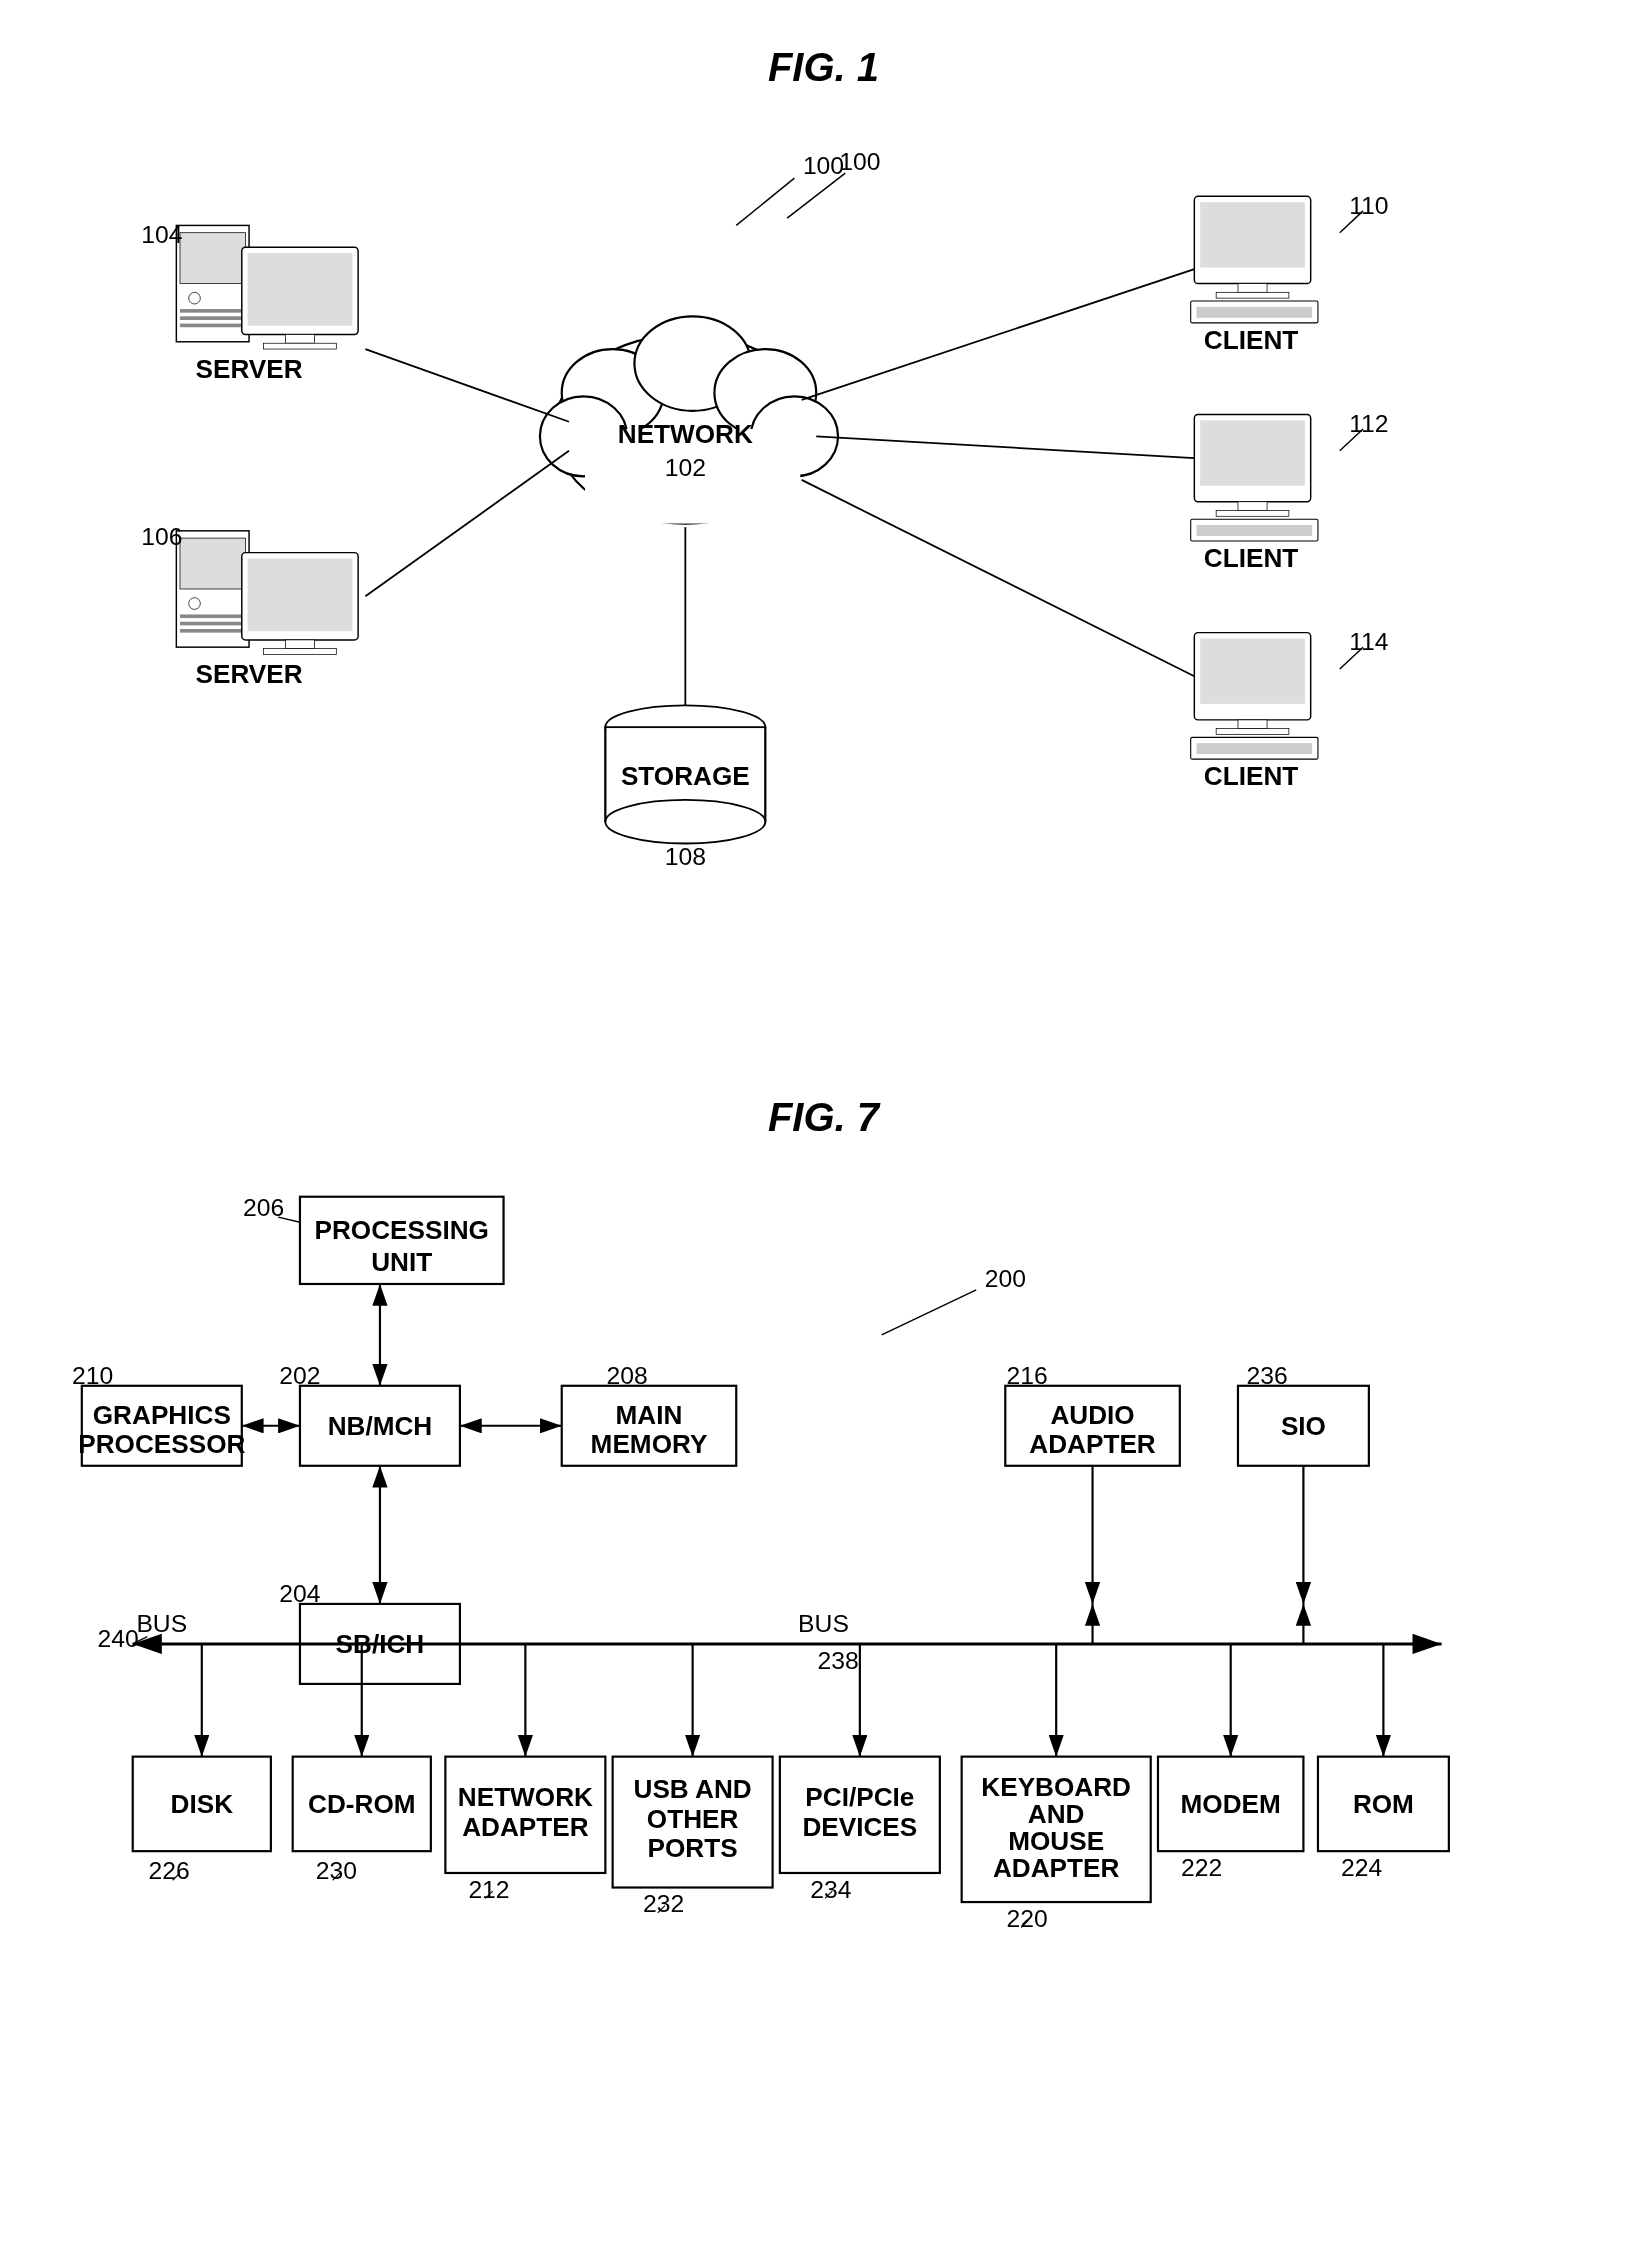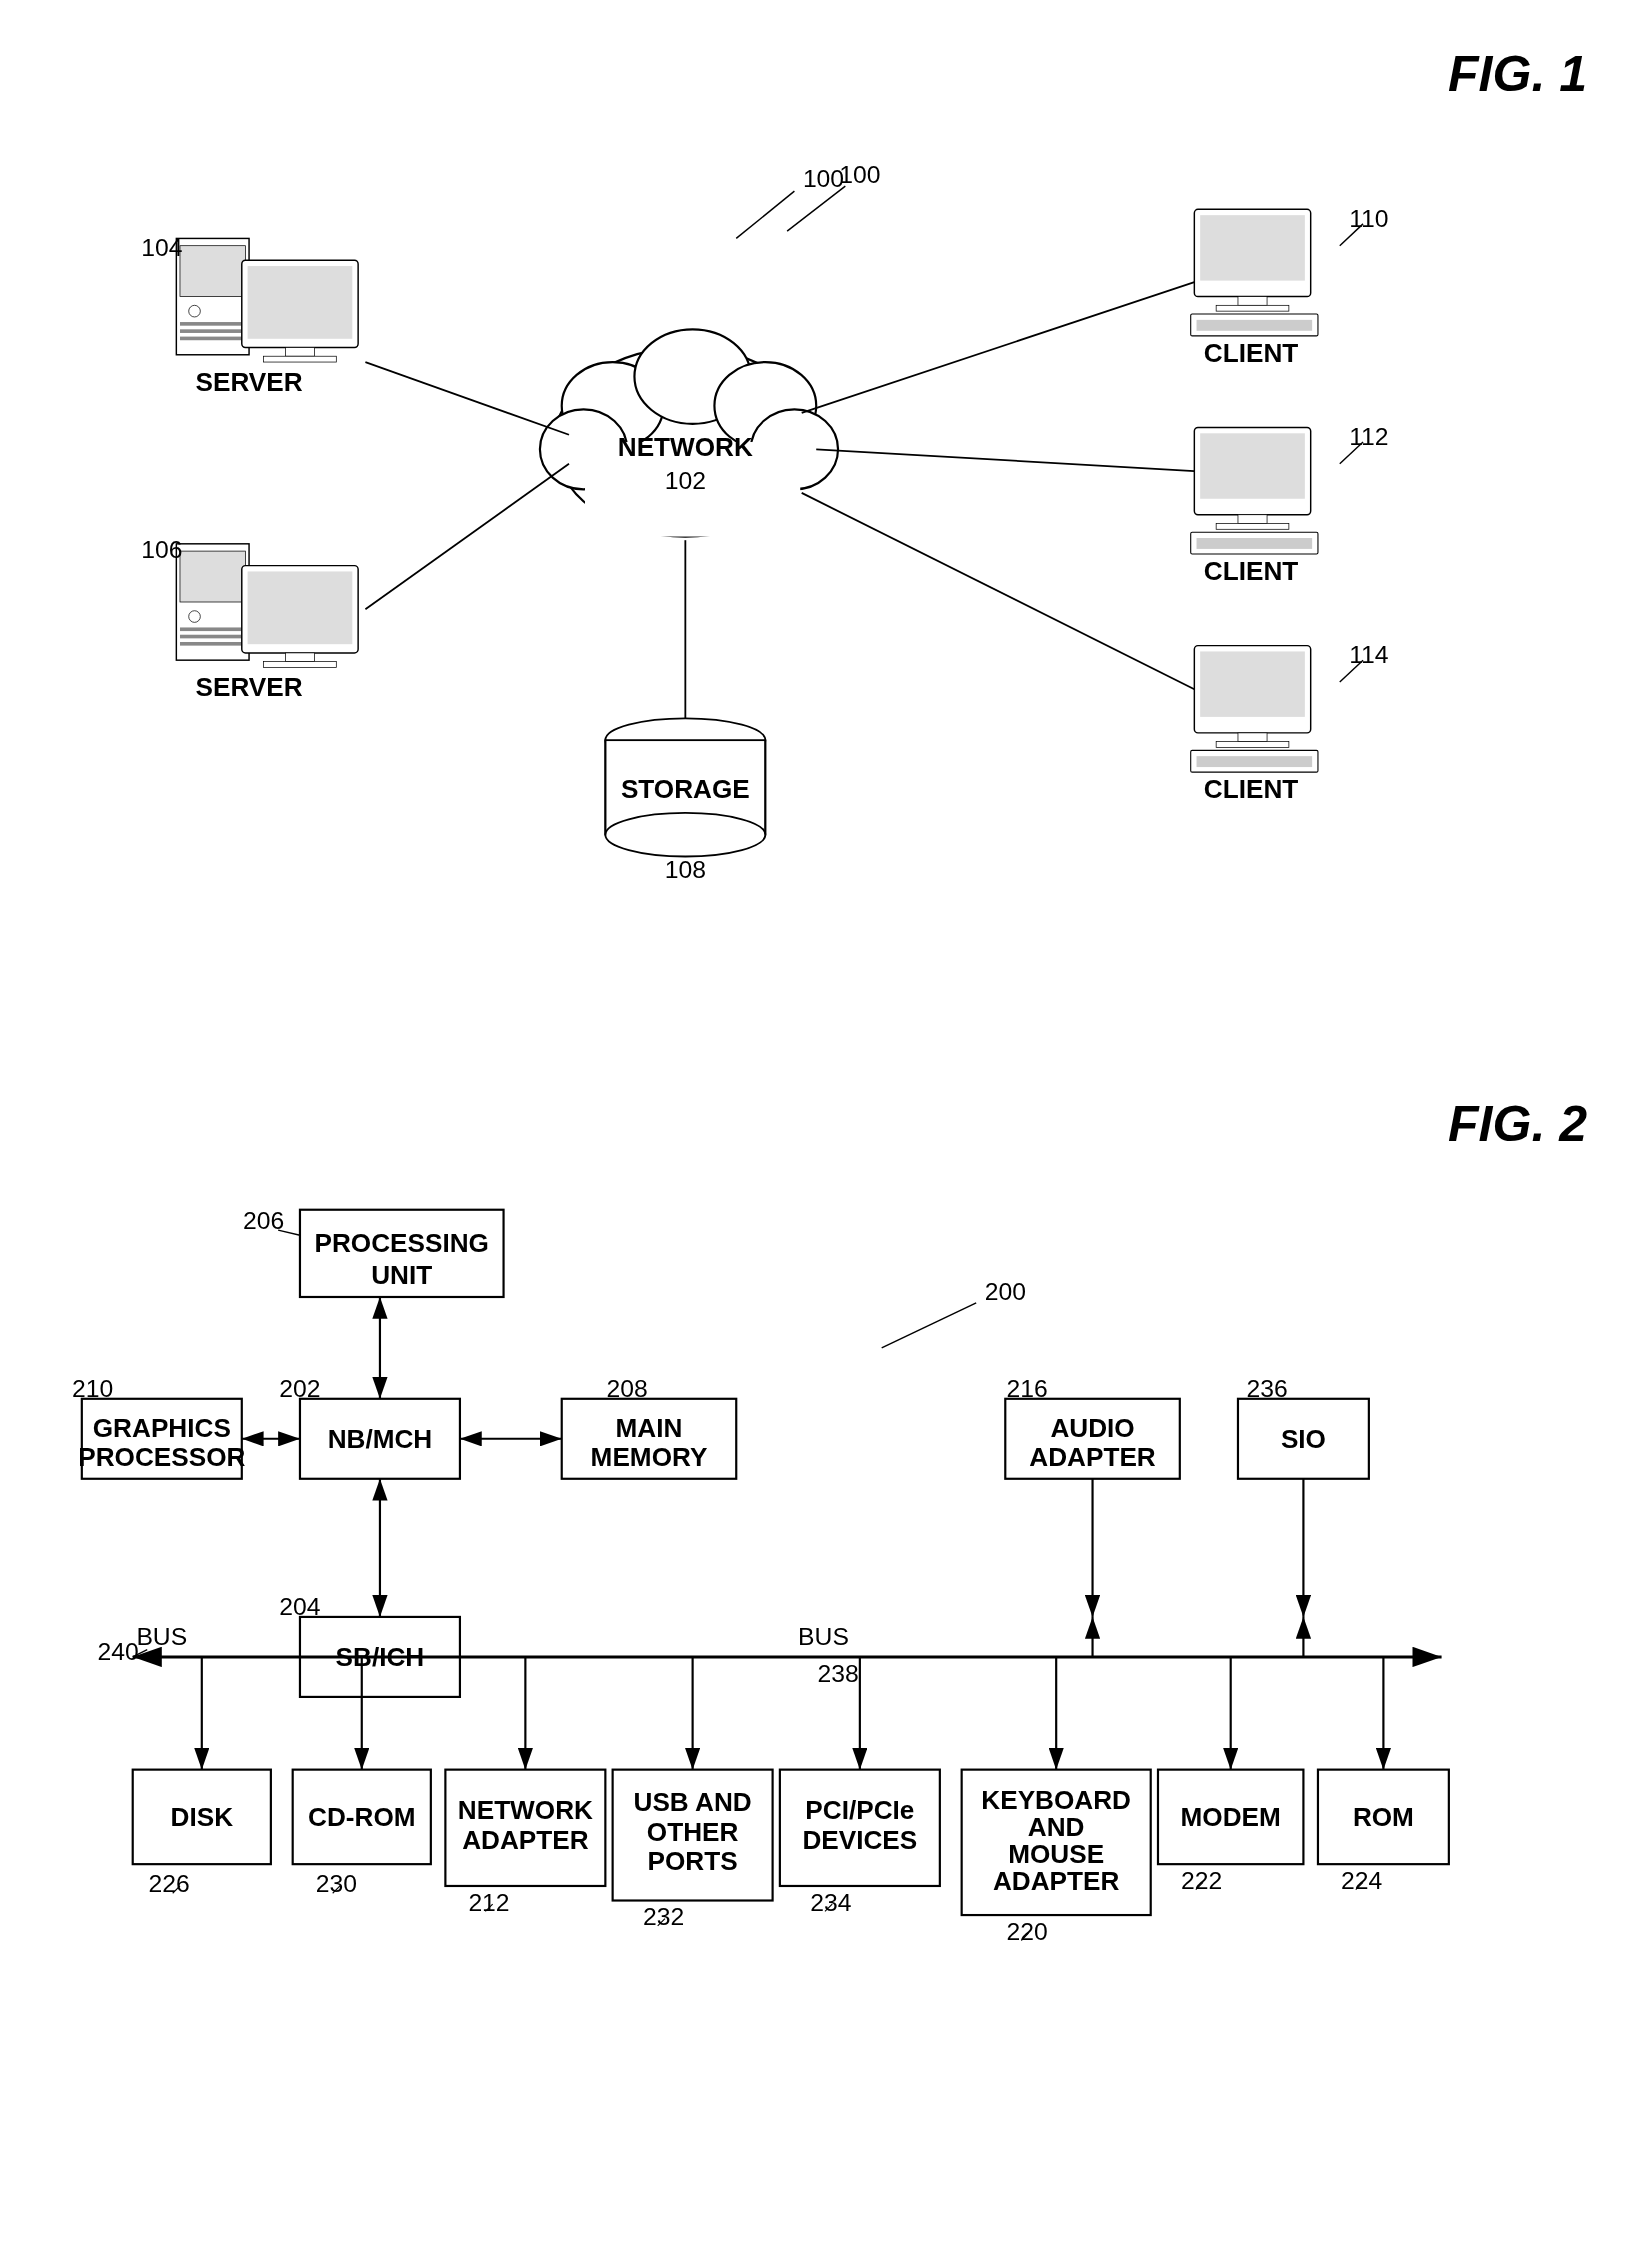--- a/index.html
+++ b/index.html
@@ -23,23 +23,23 @@
     
     .fig1-container {
       position: relative;
       width: 100%;
       height: 1005px;
       margin-bottom: 45px;
     }
 
     .fig-title {
       font-style: italic;
-      font-size: 50px;
+      font-size: 40px;
       font-weight: bold;
-      text-align: right;
+      text-align: center;
       margin-bottom: 15px;
       font-family: Arial, sans-serif;
     }
 
     .fig1-svg {
       width: 100%;
       height: 968px;
     }
 
     
@@ -201,21 +201,21 @@
 
       <line x1="1020" y1="490" x2="1560" y2="760" stroke="black" stroke-width="2.5"></line>
 
       <text x="1100" y="55" class="ref-num" font-size="36">100</text>
       <line x1="1080" y1="68" x2="1000" y2="130" stroke="black" stroke-width="2"></line>
 
     </svg>
   </div>
 
   <div class="fig2-container">
-    <div class="fig-title">FIG. 2</div>
+    <div class="fig-title">FIG. 7</div>
 
     <svg class="fig2-svg" viewBox="0 0 2100 1480">
       <defs>
         <marker id="arrowhead" markerWidth="10" markerHeight="7" refX="10" refY="3.5" orient="auto">
           <polygon points="0 0, 10 3.5, 0 7" fill="black"></polygon>
         </marker>
         <marker id="arrowhead-rev" markerWidth="10" markerHeight="7" refX="0" refY="3.5" orient="auto">
           <polygon points="10 0, 0 3.5, 10 7" fill="black"></polygon>
         </marker>
       </defs>

